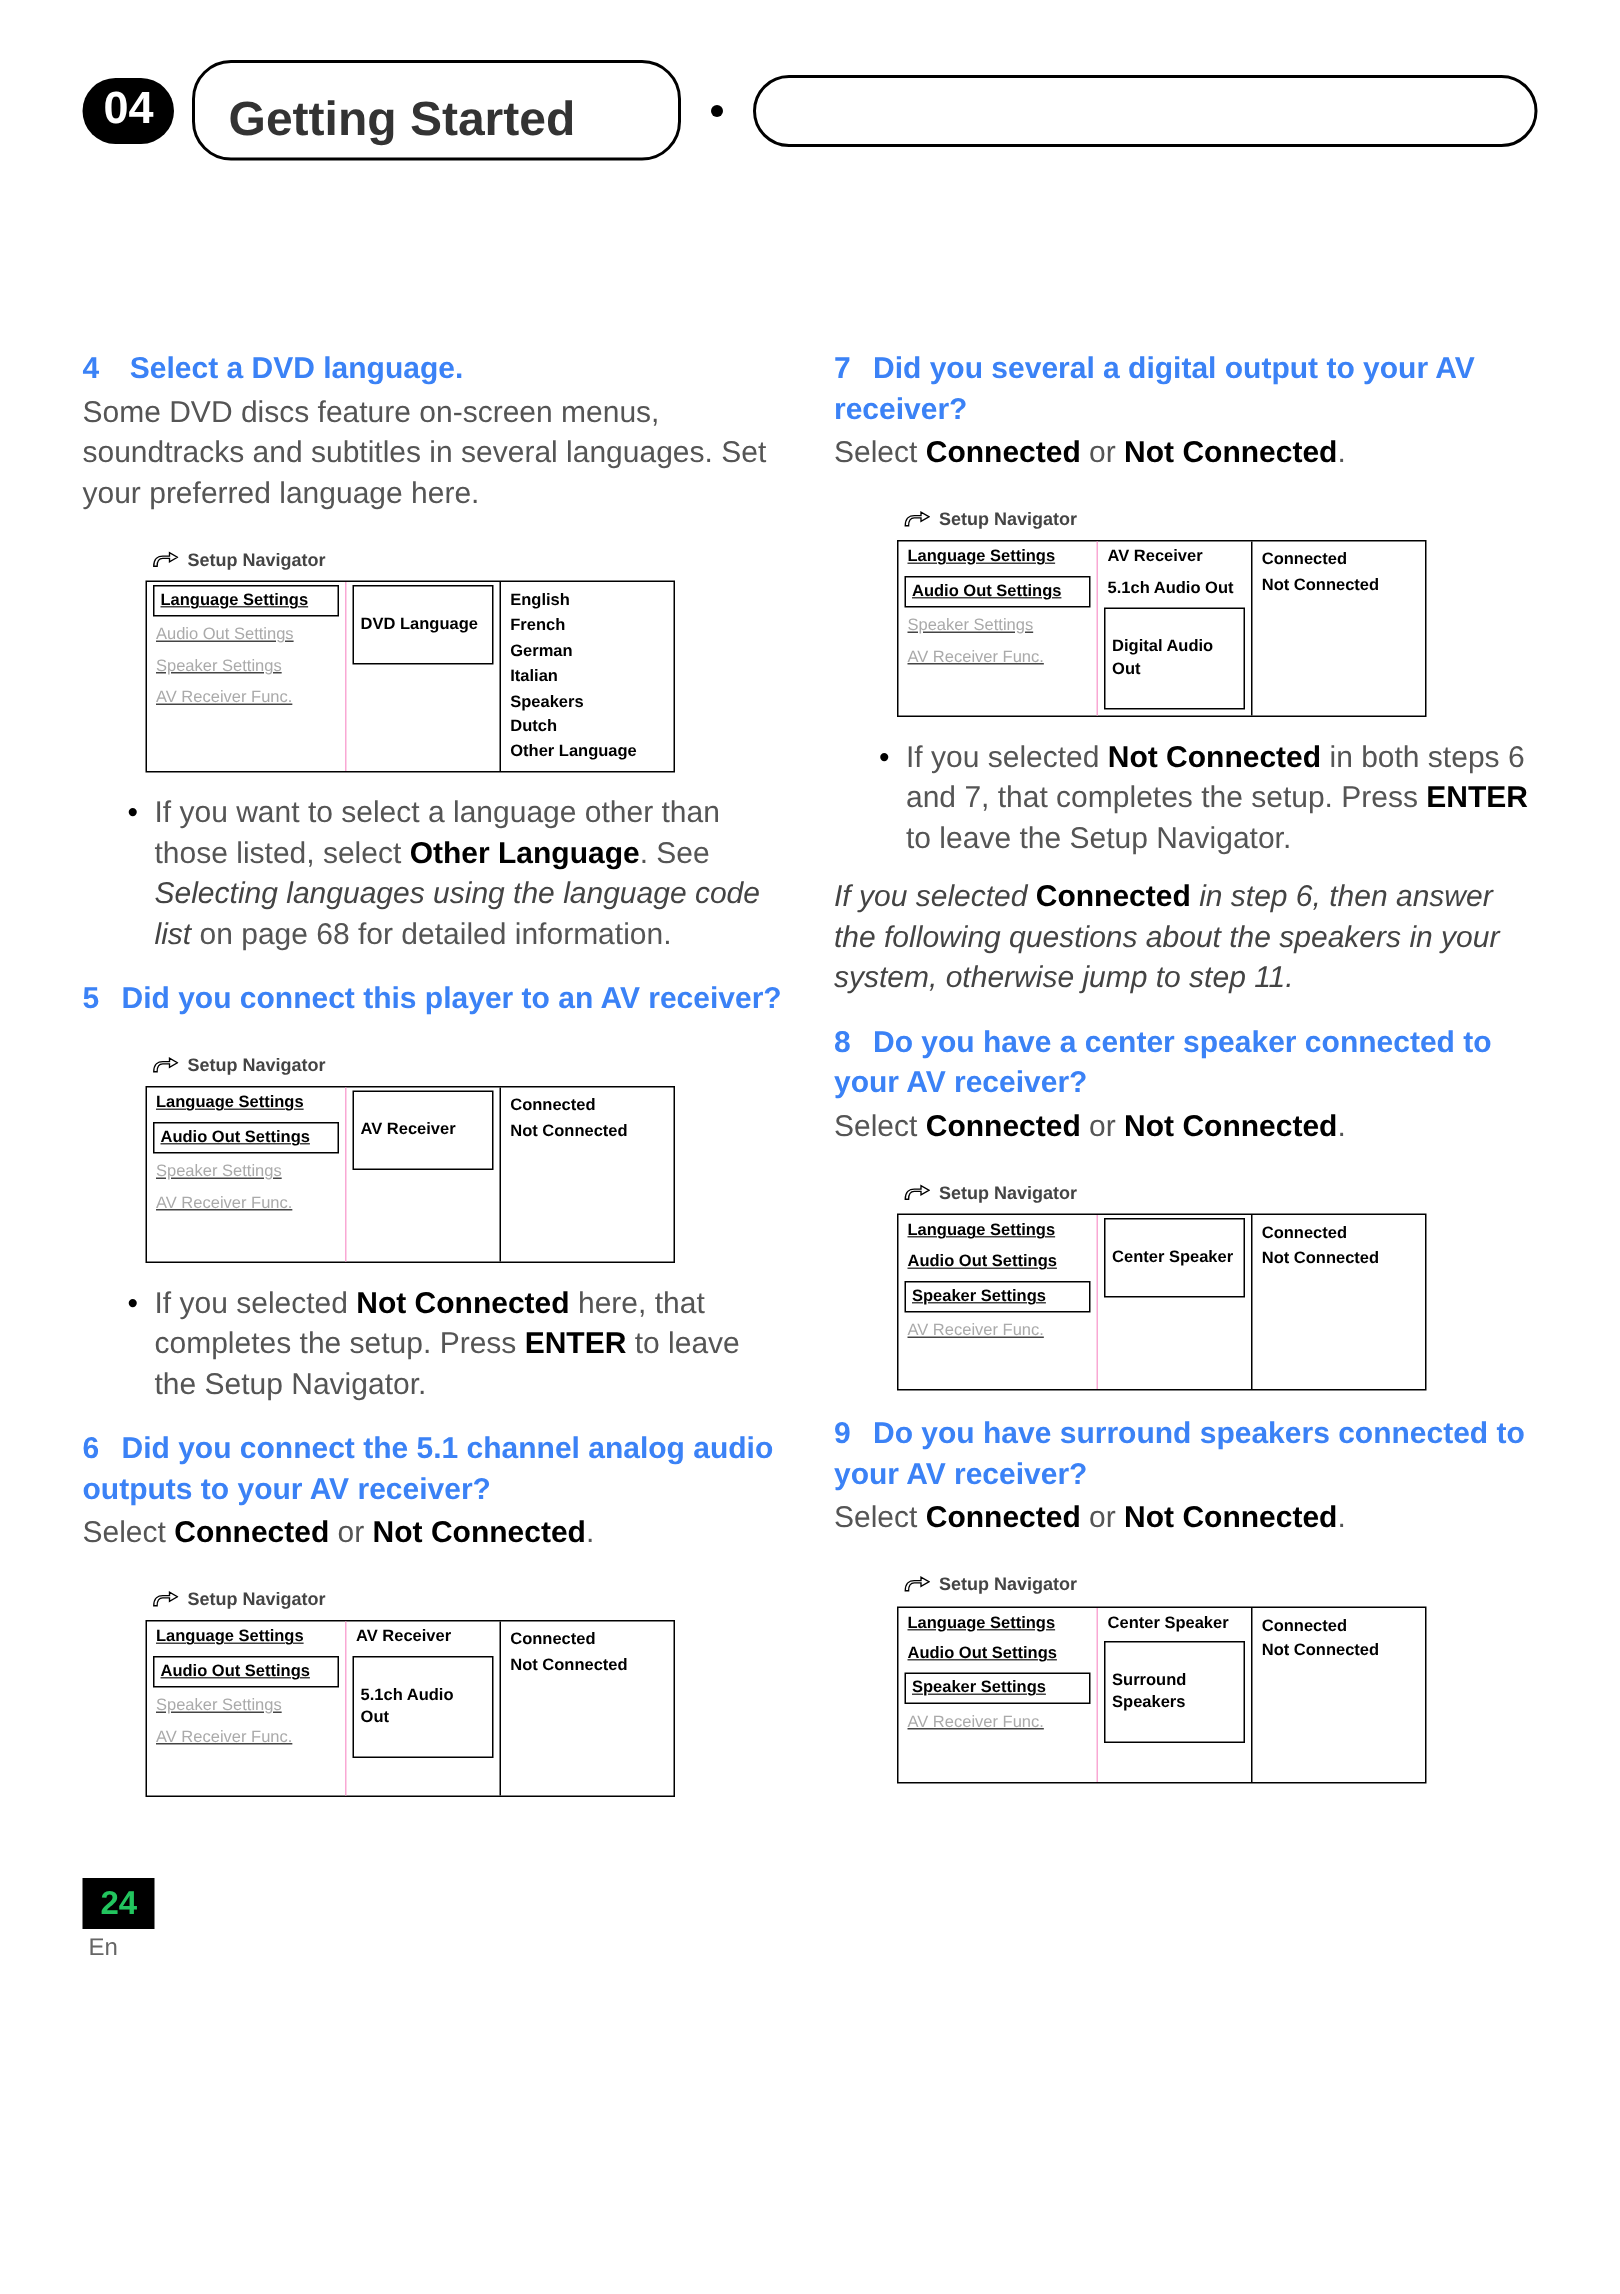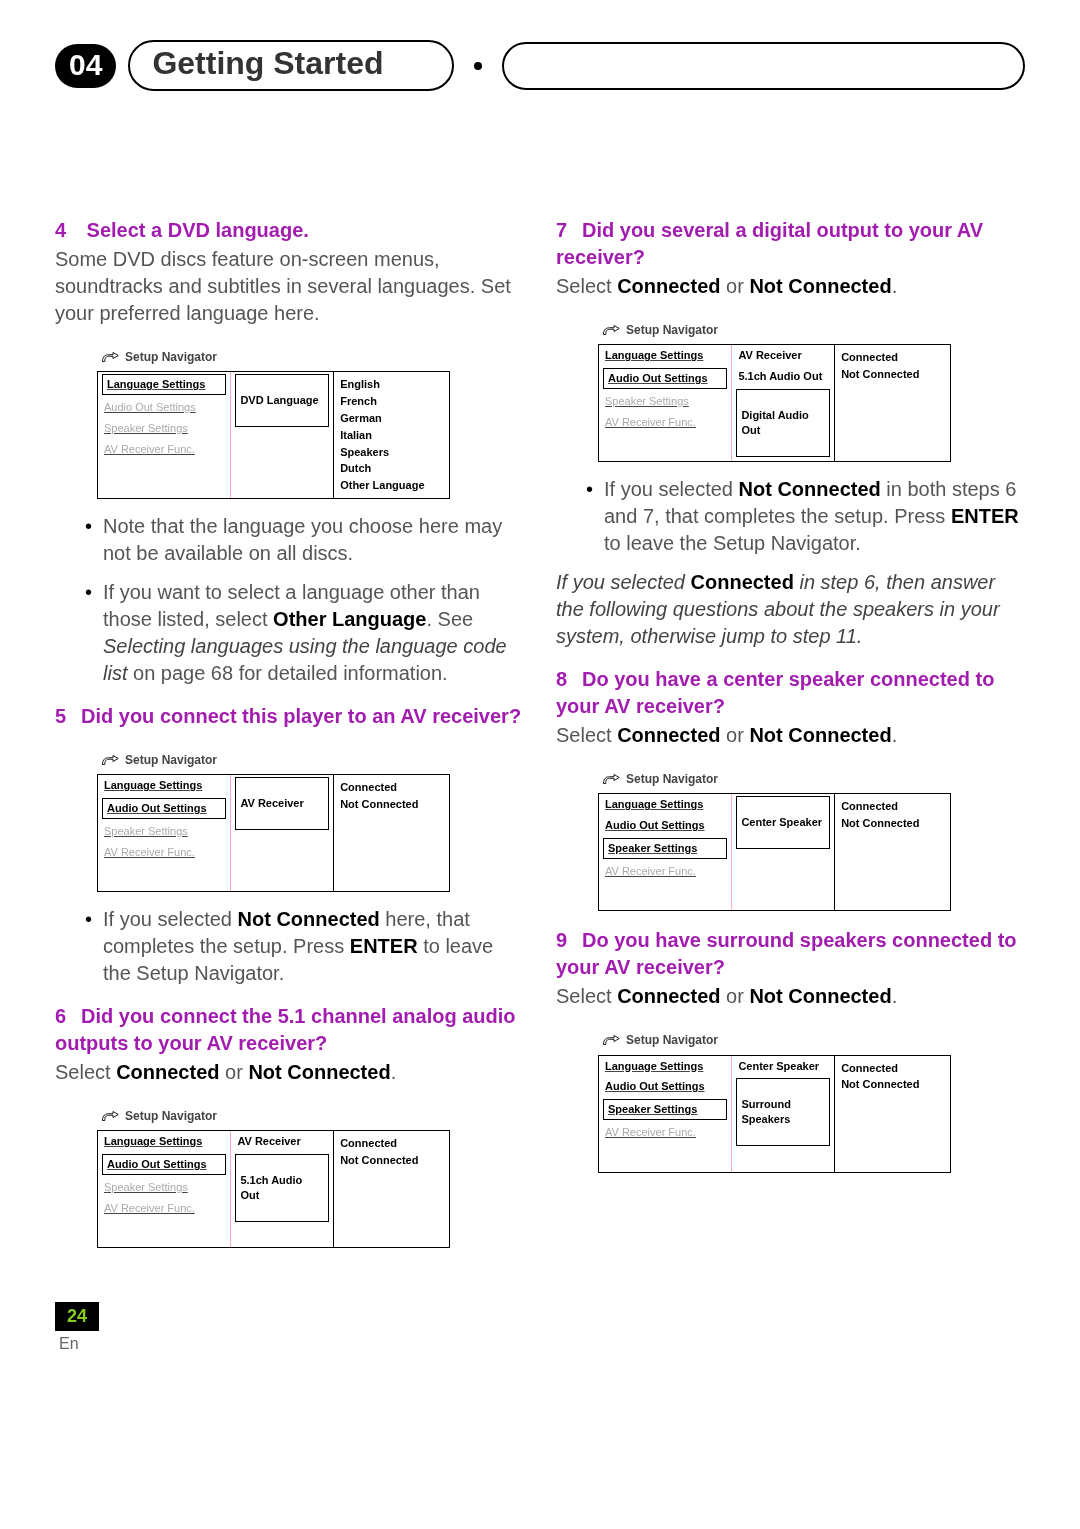--- a/index.html
+++ b/index.html
@@ -20,41 +20,41 @@
     background: #000;
     color: #fff;
     font-weight: 700;
     font-size: 30px;
     border-radius: 22px;
     padding: 4px 14px 6px;
   }
   .title-pill {
     border: 2px solid #000;
     border-radius: 26px 26px 26px 26px;
-    padding: 3px 68px 7px 22px;
+    padding: 19px 68px 7px 22px;
     font-weight: 700;
     font-size: 32px;
     position: relative;
   }
   .empty-pill {
     border: 2px solid #000;
     border-radius: 26px;
     height: 48px;
     flex: 1;
   }
   .decor-dot {
     width: 8px; height: 8px; background:#000; border-radius:50%;
     margin: 0 8px;
   }
   .columns {
     display: flex;
     gap: 32px;
   }
   .col { flex: 1; font-size: 20px; line-height: 1.35; color:#444; }
-  .step-head { font-weight:700; color:#a21caf; margin-top:16px; }
+  .step-head { font-weight:700; color:#3b82f6; margin-top:16px; }
   .step-head .num { display:inline-block; width:26px; }
   .body-p { margin-top:2px; color:#555; }
   .italic { font-style: italic; color:#444; }
   .bold { font-weight:700; color:#000; }
   .pageref { font-weight:400; }
   ul.bullets { list-style: none; margin: 12px 0 0 30px; }
   ul.bullets li { position:relative; padding-left:18px; margin-bottom:12px; color:#555;}
   ul.bullets li::before { content:"•"; position:absolute; left:0; top:0; color:#000; }
   .nav-box {
     width: 353px;
@@ -67,21 +67,21 @@
   .nav-left { width:38%; border-right:1px solid #f9a8d4; font-size:11px;text-decoration:underline; }
   .nav-mid  { flex:1; font-size:11px; }
   .nav-right{ width:33%; border-left:1px solid #000; font-size:11px; padding:4px 6px; }
   .nav-left-item { padding:3px 6px; color:#aaa; }
   .nav-left-item.active { color:#000; font-weight:700;}
   .nav-left-item.boxed { border:1px solid #000; margin:2px 4px; padding:2px 4px; font-weight:700; color:#000;}
   .nav-mid-item { padding:3px 6px; font-weight:700; color:#000;}
   .nav-mid-item.boxed { border:1px solid #000; margin:2px 4px; padding:18px 4px;}
   .nav-right-item { padding:1px 0; font-weight:700; color:#000;}
   .footer { margin-top:40px;}
-  .page-badge { display:inline-block; background:#000; color:#84cc16; font-weight:700; padding:4px 12px; font-size:18px;text-align:center;}
+  .page-badge { display:inline-block; background:#000; color:#22c55e; font-weight:700; padding:4px 12px; font-size:22px;text-align:center;}
   .lang-code { font-size:16px; color:#666; margin-top:4px; margin-left:4px;}
   .select-line { color:#555; margin-top:2px;}
 </style>
 </head>
 <body>
 
 <div class="header-row">
   <div class="chapter-pill">04</div>
   <div class="title-pill">
     <span>Getting Started</span>
@@ -125,21 +125,20 @@
             <div class="nav-right-item">German</div>
             <div class="nav-right-item">Italian</div>
             <div class="nav-right-item">Speakers</div>
             <div class="nav-right-item">Dutch</div>
             <div class="nav-right-item">Other Language</div>
           </div>
     </div>
       </div>
 
     <ul class="bullets">
-      <li>Note that the language you choose here may not be available on all discs.</li>
       <li>
         <span>If you want to select a language other than those listed, select </span><span class="bold">Other Language</span><span>. See </span><span class="italic">Selecting languages using the language code list</span><span> on </span><span class="pageref">page 68</span><span> for detailed information.</span>
       </li>
     </ul>
 
     <p class="step-head">
       <span class="num">5</span><span>Did you connect this player to an AV receiver?</span>
     </p>
     <div class="nav-box">
     <div class="nav-title-row">

